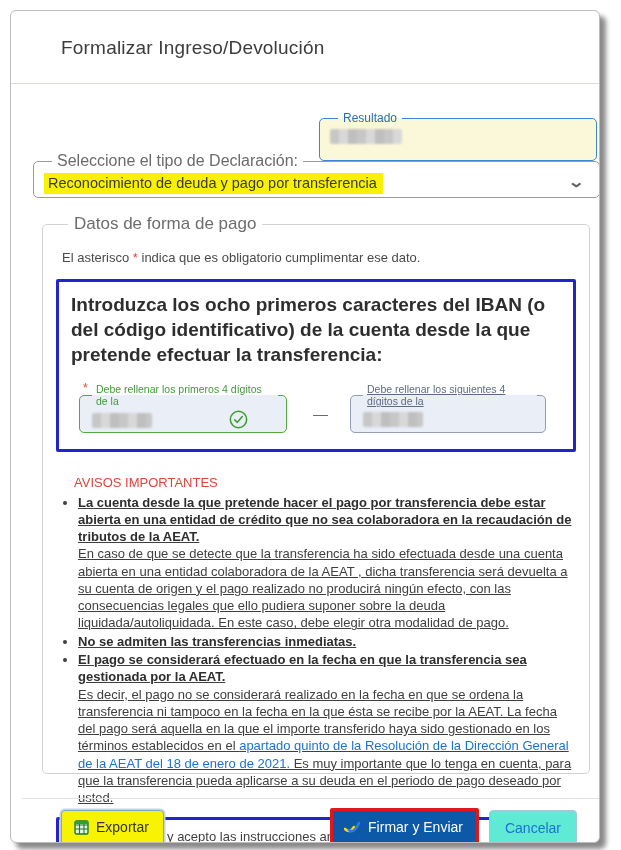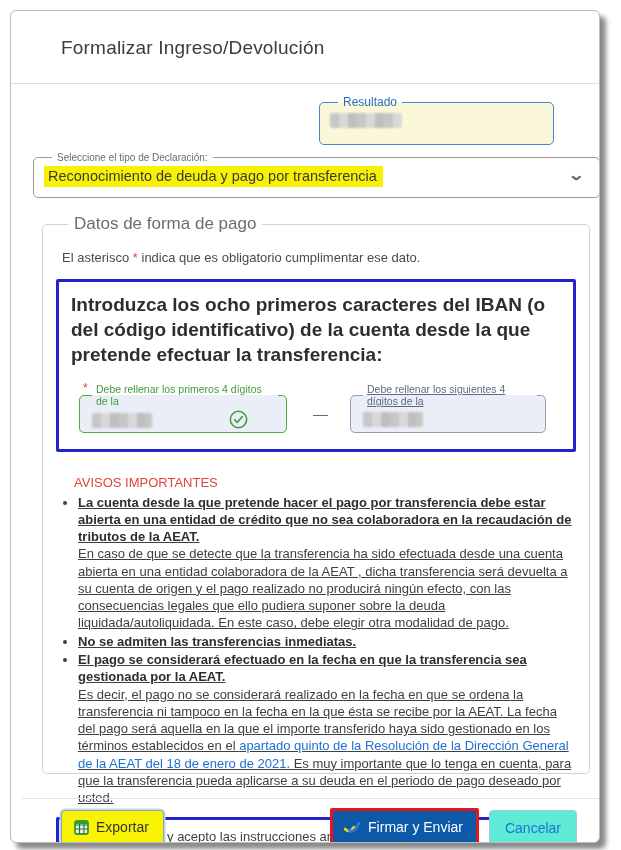--- a/index.html
+++ b/index.html
@@ -13,40 +13,40 @@
     overflow:hidden;
   }
   .modal-header { padding:26px 24px 14px 50px; }
   .modal-title { font-size:19px; color:#3c3c3c; font-weight:400; letter-spacing:.2px; }
   .header-divider { border:none; border-top:1px solid #d9dee5; margin:10px 0 0 0; }
 
   fieldset { border-radius:5px; }
   legend { padding:0 5px; margin-left:8px; }
 
   .resultado-fs {
-    position:absolute; left:308px; top:84px; width:235px; height:50px;
+    position:absolute; left:308px; top:100px; width:278px; height:50px;
     border:1.5px solid #3a87d6; background:#fbf8d9; padding:4px 10px;
   }
   .resultado-fs legend { color:#2a6ebb; font-size:12px; background:transparent; }
 
   .redacted {
     display:inline-block; height:15px; border-radius:2px;
     background-image:
       repeating-linear-gradient(90deg,#c7c7c7 0 9px,#d8d8d8 9px 18px,#bfbfbf 18px 27px),
       repeating-linear-gradient(0deg,rgba(255,255,255,.35) 0 5px,rgba(120,120,120,.25) 5px 10px);
     filter:blur(1.3px);
   }
   .redacted.w70 { width:72px; }
   .redacted.w60 { width:60px; margin-top:2px; }
 
   .declaracion-fs {
     position:absolute; left:22px; top:141px; width:567px; height:46px;
     border:1px solid #9b9b9b; padding:2px 12px 0 10px;
   }
-  .declaracion-fs legend { color:#6b6b6b; font-size:10px; }
+  .declaracion-fs legend { color:#6b6b6b; font-size:16px; }
   .declaracion-row { display:flex; align-items:flex-start; justify-content:space-between; margin-top:1px; }
   .selected-option { background:#f8f103; color:#3a3a3a; font-size:14.5px; padding:2px 6px 3px 4px; }
   .chevron { color:#5f6368; font-size:15px; font-weight:bold; transform:scaleX(1.4); margin-right:4px; }
 
   .datos-fs {
     position:absolute; left:31px; top:203px; width:548px; height:560px;
     border:1px solid #d2d2d2; padding:6px 17px 10px 17px;
   }
   .datos-fs legend { color:#6d6d6d; font-size:17px; padding:0 6px; }
 

